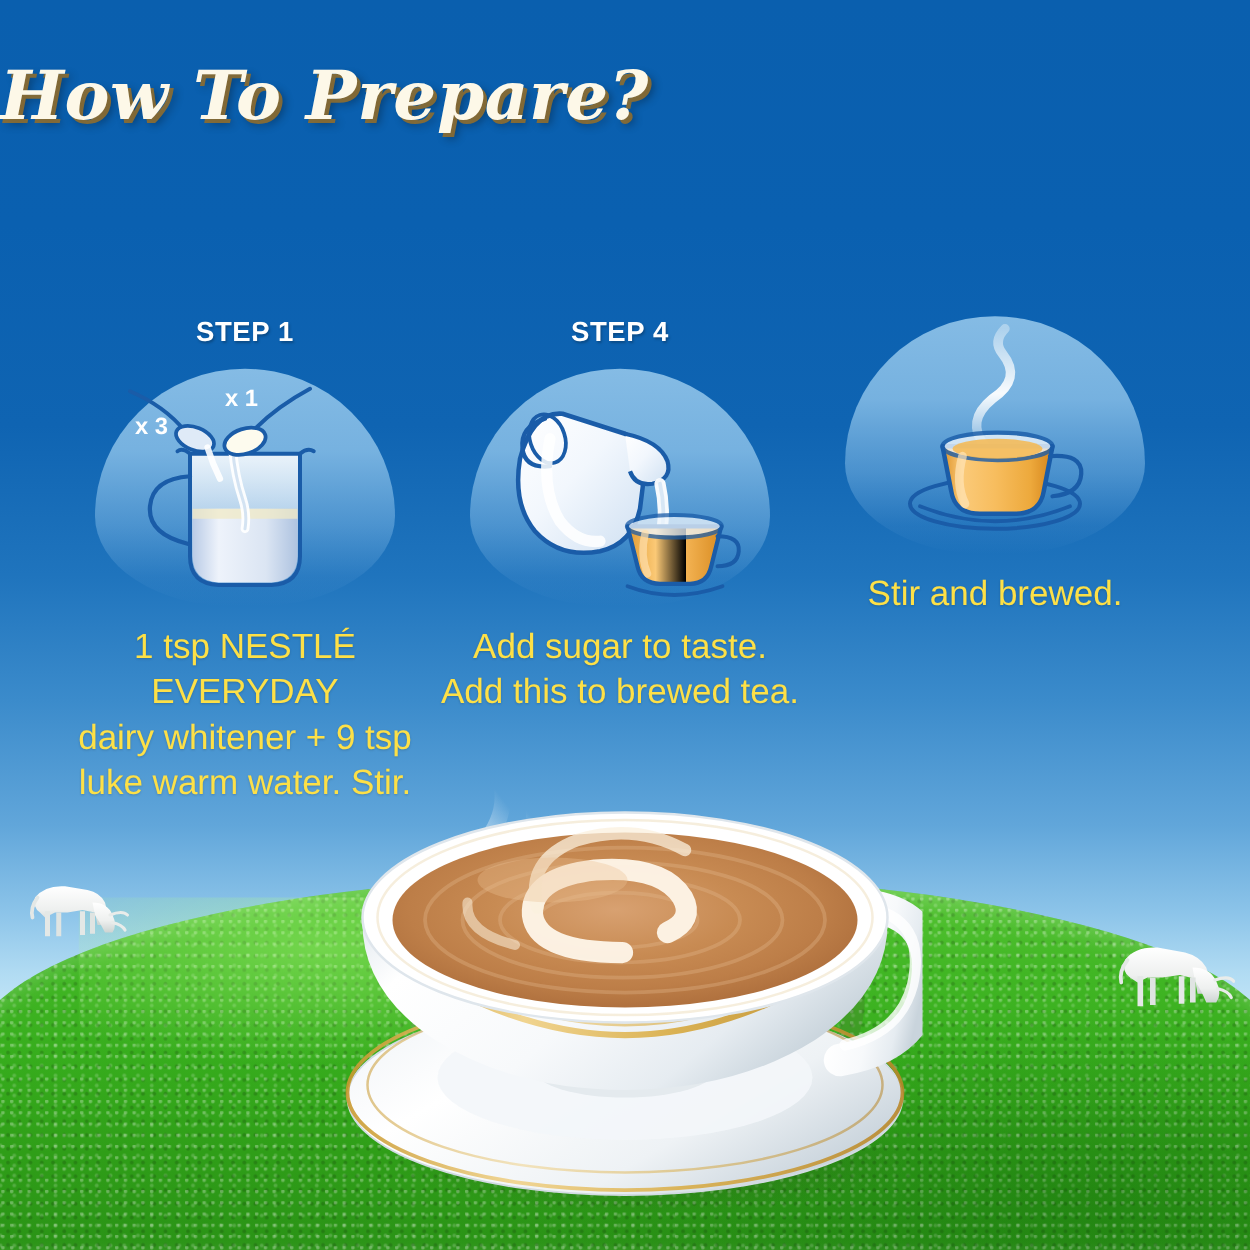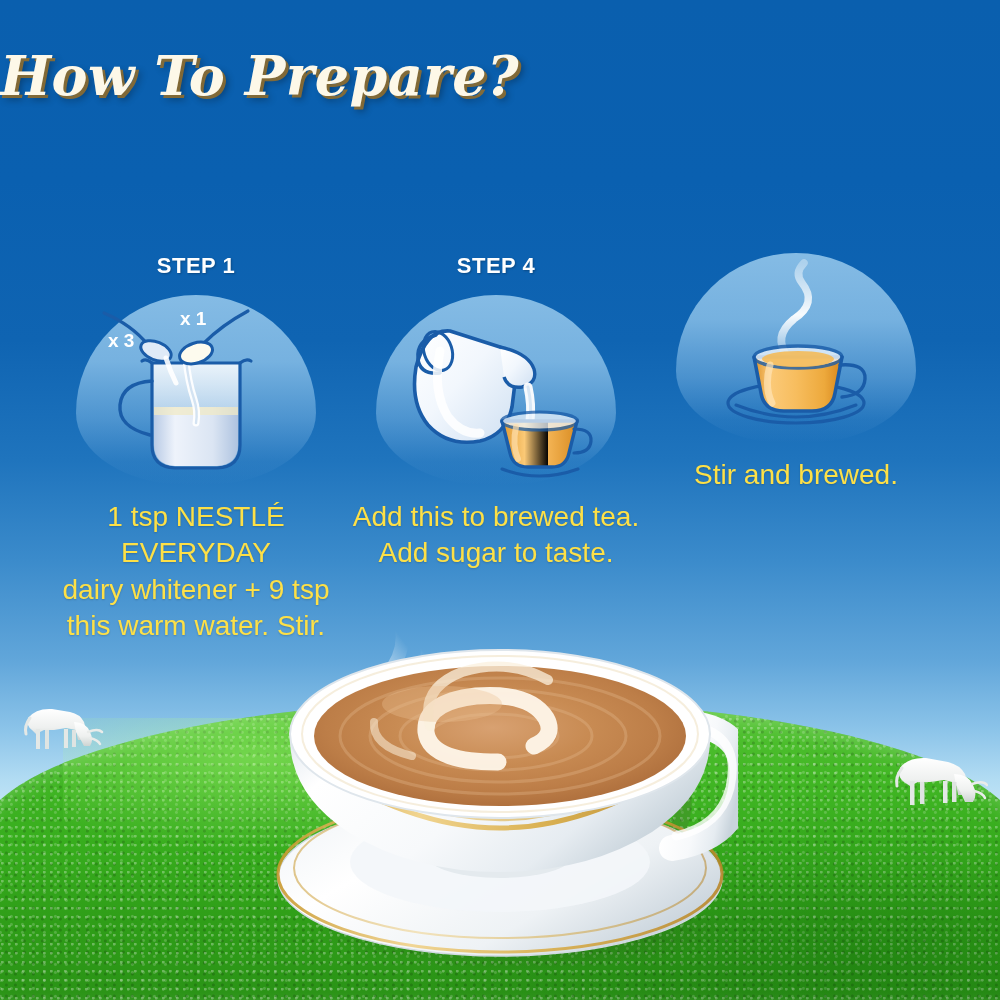--- a/index.html
+++ b/index.html
@@ -160,21 +160,21 @@
 
           <path d="M90 63 Q94 76 100 88" fill="none" stroke="#ffffff" stroke-width="5" stroke-linecap="round" opacity=".9"></path>
 
           <text x="32" y="52" font-family="Liberation Sans, sans-serif" font-size="19" font-weight="bold" fill="#ffffff">x 3</text>
           <text x="104" y="30" font-family="Liberation Sans, sans-serif" font-size="19" font-weight="bold" fill="#ffffff">x 1</text>
         </svg>
       </div>
       <div class="caption">
         <div>1 tsp NESTLÉ EVERYDAY</div>
         <div>dairy whitener + 9 tsp</div>
-        <div>this warm water. Stir.</div>
+        <div>luke warm water. Stir.</div>
       </div>
     </div>
 
     <div class="step">
       <div class="step-label">STEP 4</div>
       <div class="circle">
         <div class="circle-bg"></div>
         <svg width="240" height="190" viewBox="0 0 240 190">
           <defs>
             <linearGradient id="jugG" x1="0" y1="0" x2="1" y2="1">
@@ -207,22 +207,22 @@
           <path d="M126 126 L134 158 Q137 172 152 172 L176 172 Q190 172 193 158 L201 126 Z" fill="url(#teaG)" stroke="#1a5ca8" stroke-width="3.4" stroke-linejoin="round"></path>
           <ellipse cx="163.5" cy="126" rx="38" ry="9" fill="#eef6fd" opacity=".75" stroke="#1a5ca8" stroke-width="3.2"></ellipse>
           <path d="M198 134 Q216 134 215 146 Q214 158 198 158" fill="none" stroke="#1a5ca8" stroke-width="3.2" stroke-linecap="round"></path>
 
           <path d="M126 174 Q163 188 202 174" fill="none" stroke="#1a5ca8" stroke-width="3" stroke-linecap="round"></path>
 
           <path d="M140 132 Q136 150 142 164" fill="none" stroke="#ffe0ae" stroke-width="6" opacity=".7" stroke-linecap="round"></path>
         </svg>
       </div>
       <div class="caption">
+        <div>Add sugar to taste.</div>
         <div>Add this to brewed tea.</div>
-        <div>Add sugar to taste.</div>
       </div>
     </div>
 
     <div class="step">
       <div class="circle">
         <div class="circle-bg"></div>
         <svg width="240" height="190" viewBox="0 0 240 190">
           <defs>
             <linearGradient id="teaG3" x1="0" y1="0" x2="1" y2="0">
               <stop offset="0%" stop-color="#dd9228"></stop>

